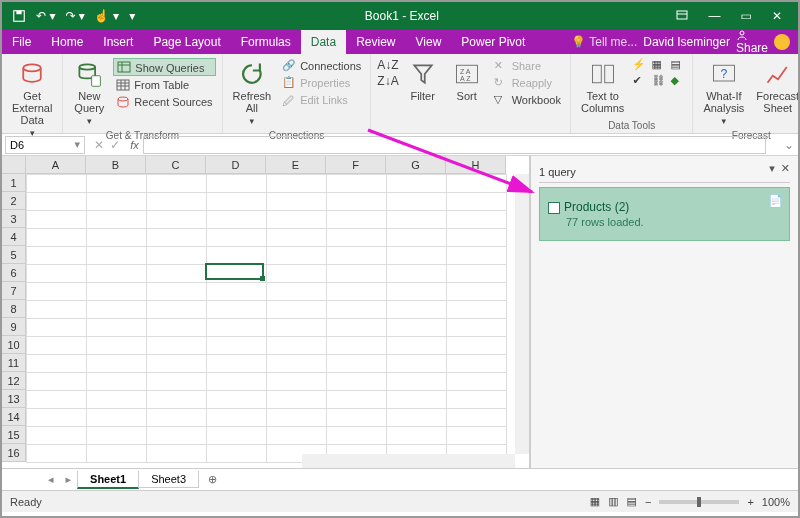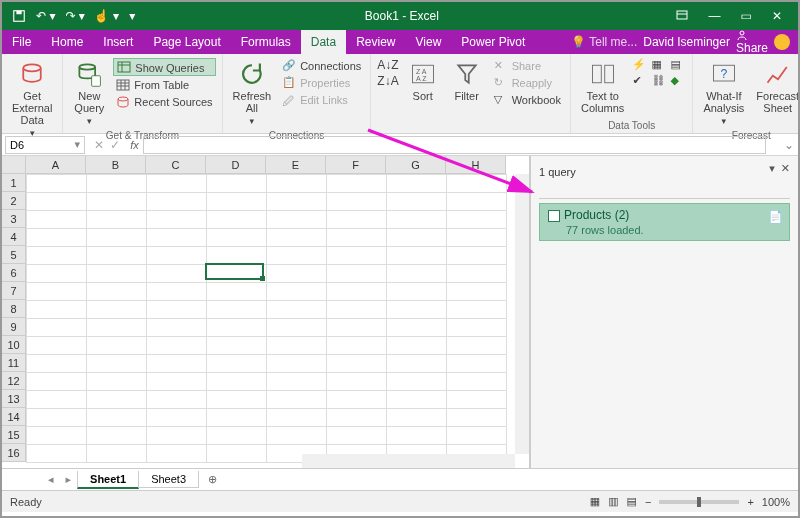--- a/index.html
+++ b/index.html
@@ -40,22 +40,22 @@
   .corner { position:absolute; top:0; left:0; width:24px; height:18px; background:#e6e6e6; border-right:1px solid #ccc; border-bottom:1px solid #ccc; }
   .grid { position:absolute; top:18px; left:24px; right:14px; bottom:14px; }
   .grid-cell-border { position:absolute; background:#ddd; }
   .selcell { position:absolute; border:2px solid #217346; background:#fff; }
   .selcell::after { content:""; position:absolute; right:-3px; bottom:-3px; width:5px; height:5px; background:#217346; }
   .vscroll { position:absolute; top:18px; right:0; width:14px; bottom:14px; background:#f0f0f0; }
   .hscroll { position:absolute; bottom:0; left:300px; right:14px; height:14px; background:#f0f0f0; }
   .wb-queries { width:268px; background:#f5f5f5; border-left:1px solid #ccc; padding:10px 8px; position:relative; }
   .wb-title { color:#217346; font-size:18px; font-weight:400; margin-bottom:8px; }
   .wb-close { position:absolute; top:6px; right:8px; font-size:11px; color:#555; display:flex; gap:6px;}
-  .wb-subtitle { font-size:11px; color:#333; margin-bottom:4px; border-bottom: 1px solid #ccc; padding-bottom:20px;}
-  .query-item { background:#a9d4bf; border:1px solid #7dbf9b; padding:4px 8px; font-size:12px; color:#0a5c37; position:relative;}
+  .wb-subtitle { font-size:11px; color:#333; margin-bottom:4px; border-bottom: 1px solid #ccc; padding-bottom:4px;}
+  .query-item { background:#a9d4bf; border:1px solid #7dbf9b; padding:12px 8px; font-size:12px; color:#0a5c37; position:relative;}
   .query-item .sub { font-size:11px; color:#2a7a57; padding-left:18px; padding-top:2px; }
   .query-ico { display:inline-block; width:12px; height:12px; border:1px solid #2a7a57; margin-right:4px; vertical-align:middle; background:#fff;}
   .sheet-tabs { height:22px; background:#fff; border-top:1px solid #ccc; display:flex; align-items:center; font-size:11px; padding-left:40px;}
   .sheet-tab { padding:2px 12px; border:1px solid #ccc; border-top:none; background:#fff; cursor:pointer; margin-right:-1px;}
   .sheet-tab.active { border-bottom:2px solid #217346; font-weight:600;}
   .statusbar { height:22px; background:#f1f1f1; border-top:1px solid #ccc; display:flex; align-items:center; font-size:11px; padding:0 8px; color:#444;}
   .statusbar .right { margin-left:auto; display:flex; align-items:center; gap:8px;}
   .zoom-slider { width:80px; height:4px; background:#ccc; position:relative;}
   .zoom-slider .thumb { position:absolute; left:38px; top:-3px; width:4px; height:10px; background:#666; }
   .arrow-annot { position:absolute; pointer-events:none; z-index:100; }
@@ -203,31 +203,31 @@
   </div>
 
   <div class="group">
     <div class="grp-body">
       <div style="display:flex;flex-direction:column;gap:2px;justify-content:center;">
         <span style="font-size:12px;cursor:pointer;">A↓Z</span>
         <span style="font-size:12px;cursor:pointer;">Z↓A</span>
       </div>
       <div class="big-btn">
         <svg class="ico" viewBox="0 0 32 32">
+            <path d="M6 6h20l-8 10v10l-4-3v-7z" fill="none" stroke="#666" stroke-width="2"></path>
+          </svg>
+        <div class="lbl">Filter</div>
+      </div>
+      <div class="big-btn">
+        <svg class="ico" viewBox="0 0 32 32">
             <rect x="4" y="6" width="24" height="20" fill="none" stroke="#666"></rect>
             <text x="8" y="16" font-size="8" fill="#666">Z A</text>
             <text x="8" y="24" font-size="8" fill="#666">A Z</text>
           </svg>
         <div class="lbl">Sort</div>
-      </div>
-      <div class="big-btn">
-        <svg class="ico" viewBox="0 0 32 32">
-            <path d="M6 6h20l-8 10v10l-4-3v-7z" fill="none" stroke="#666" stroke-width="2"></path>
-          </svg>
-        <div class="lbl">Filter</div>
       </div>
       <div class="small-list">
         <div class="small-item" style="color:#aaa;">
             <span class="mico">✕</span>
             <span>Share</span>
           </div>
         <div class="small-item" style="color:#aaa;">
             <span class="mico">↻</span>
             <span>Reapply</span>
           </div>

